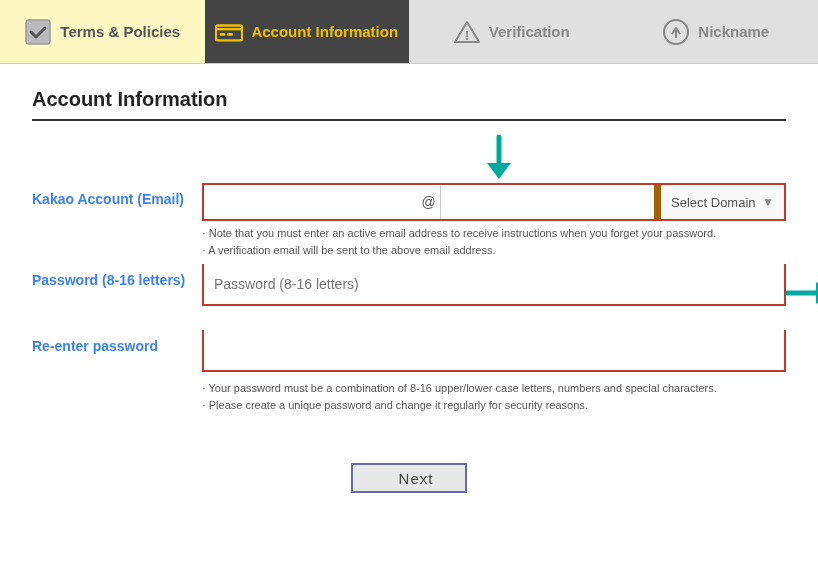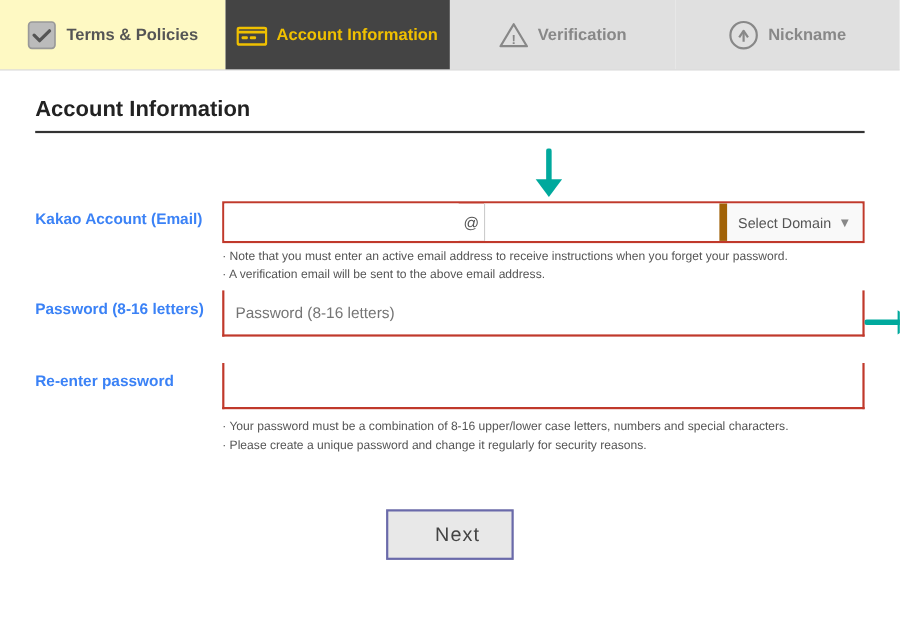--- a/index.html
+++ b/index.html
@@ -176,24 +176,24 @@
     }
 
     
     .btn-next-container {
       display: flex;
       justify-content: center;
       margin-top: 12px;
     }
     .btn-next {
       width: 116px;
-      height: 46px;
+      height: 30px;
       background: #e8e8e8;
       border: 2px solid #6a6aaa;
-      font-size: 18px;
+      font-size: 15px;
       color: #444;
       cursor: pointer;
       font-weight: normal;
       letter-spacing: 1px;
       padding-left: 14px;
     }
 
     .form-area {
       margin-bottom: 6px;
     }

